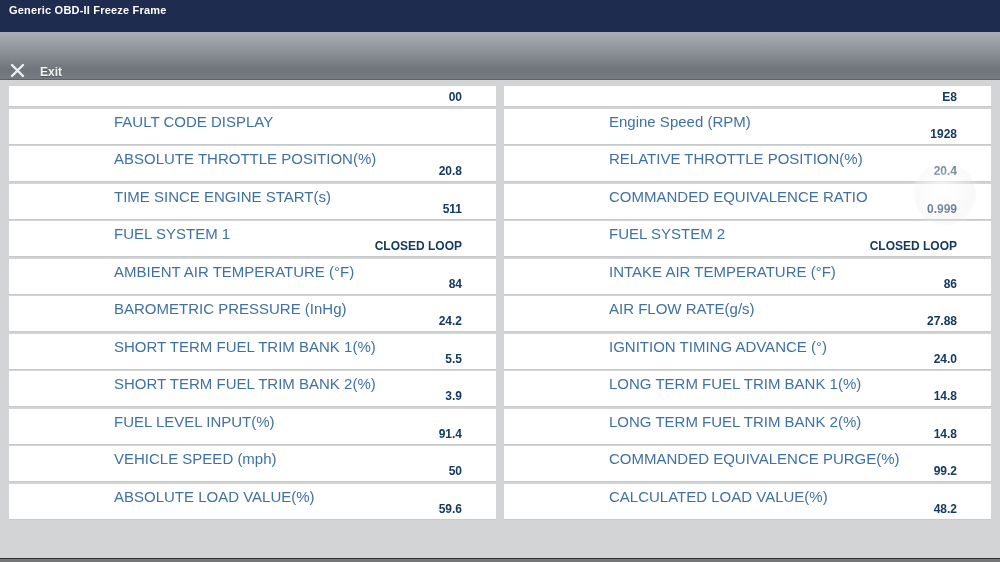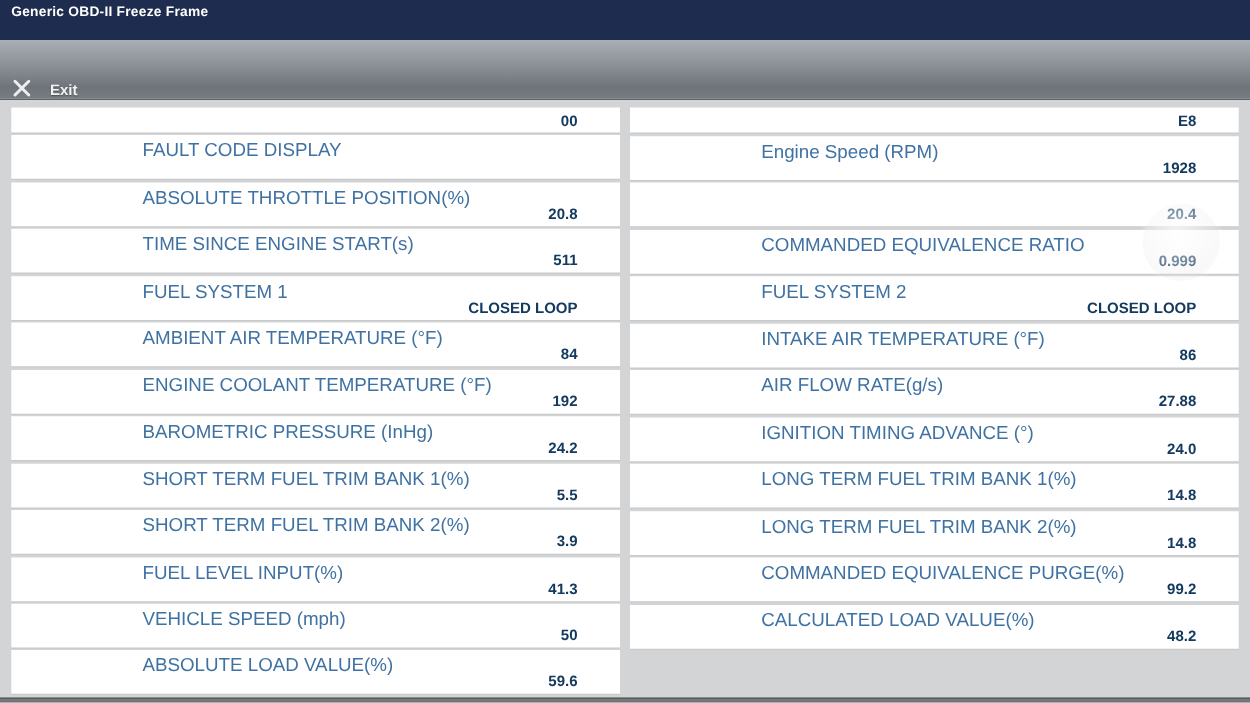--- a/index.html
+++ b/index.html
@@ -95,57 +95,54 @@
       </div>
       <div class="row">
         <div class="label">FUEL SYSTEM 1</div>
         <div class="value">CLOSED LOOP</div>
       </div>
       <div class="row">
         <div class="label">AMBIENT AIR TEMPERATURE (°F)</div>
         <div class="value">84</div>
       </div>
       <div class="row">
-        <div class="label">ENGINE COOLANT TEMPERATURE (°F)</div>
-        <div class="value">192</div>
-      </div>
-      <div class="row">
         <div class="label">BAROMETRIC PRESSURE (InHg)</div>
         <div class="value">24.2</div>
       </div>
       <div class="row">
         <div class="label">SHORT TERM FUEL TRIM BANK 1(%)</div>
         <div class="value">5.5</div>
       </div>
       <div class="row">
         <div class="label">SHORT TERM FUEL TRIM BANK 2(%)</div>
         <div class="value">3.9</div>
       </div>
       <div class="row">
         <div class="label">FUEL LEVEL INPUT(%)</div>
-        <div class="value">41.3</div>
+        <div class="value">91.4</div>
       </div>
       <div class="row">
         <div class="label">VEHICLE SPEED (mph)</div>
         <div class="value">50</div>
       </div>
       <div class="row">
         <div class="label">ABSOLUTE LOAD VALUE(%)</div>
         <div class="value">59.6</div>
       </div>
     </div>
   <div class="col">
       <div class="row partial">
         <div class="value">E8</div>
       </div>
       <div class="row">
         <div class="label">Engine Speed (RPM)</div>
         <div class="value">1928</div>
       </div>
       <div class="row">
+        <div class="label">RELATIVE THROTTLE POSITION(%)</div>
         <div class="value">20.4</div>
       </div>
       <div class="row">
         <div class="label">COMMANDED EQUIVALENCE RATIO</div>
         <div class="value">0.999</div>
       </div>
       <div class="row">
         <div class="label">FUEL SYSTEM 2</div>
         <div class="value">CLOSED LOOP</div>
       </div>

